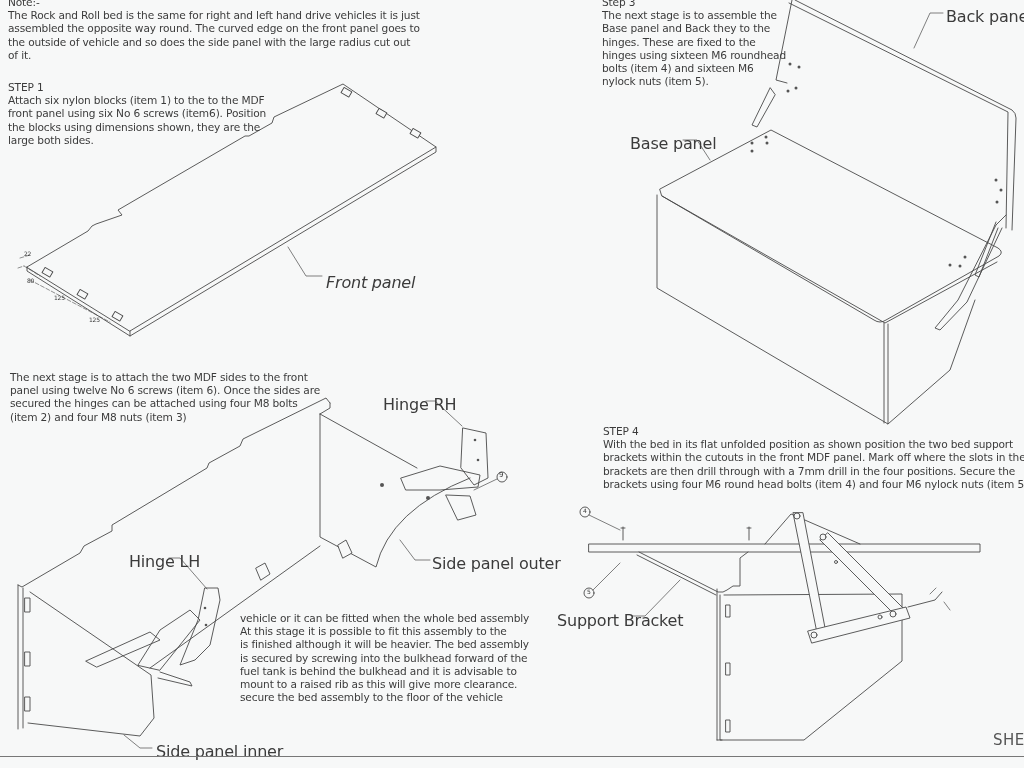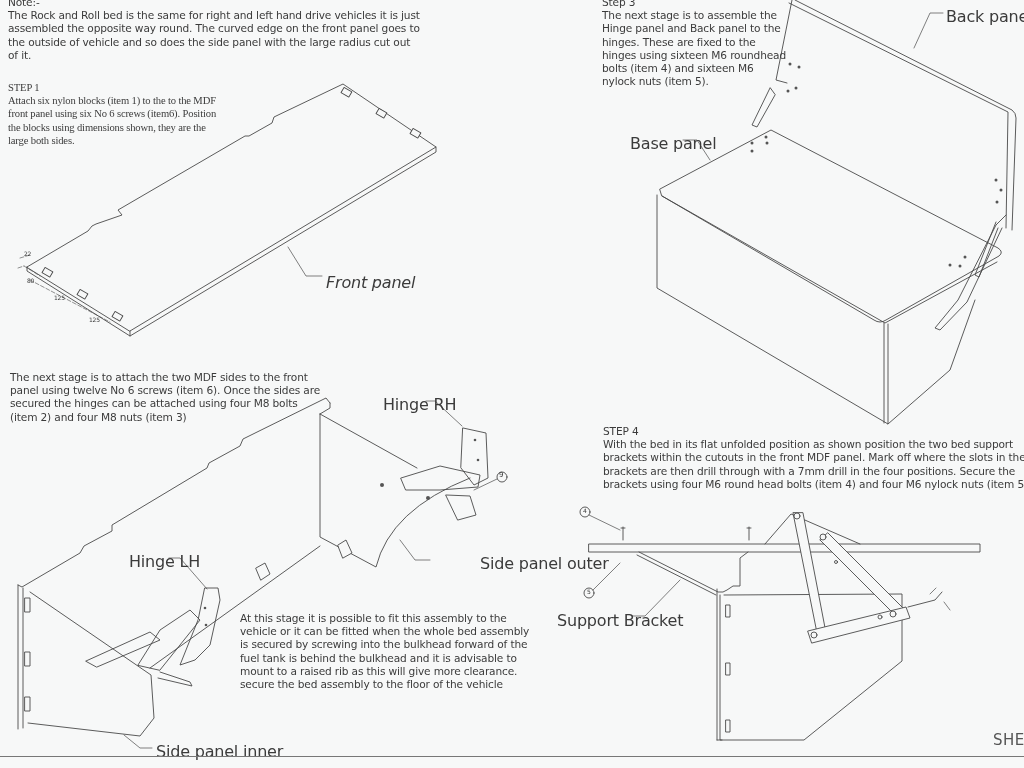--- a/index.html
+++ b/index.html
@@ -178,61 +178,62 @@
 </svg>
 
 <div class="txt" style="left:8px;top:-4px;">
   <span class="line">Note:-</span>
   <span class="line">The Rock and Roll bed is the same for right and left hand drive vehicles it is just</span>
   <span class="line">assembled the opposite way round. The curved edge on the front panel goes to</span>
   <span class="line">the outside of vehicle and so does the side panel with the large radius cut out</span>
   <span class="line">of it.</span>
 </div>
 
-<div class="txt" style="left:8px;top:81px;font-family:Liberation Serif, serif;">
+<div class="txt" style="left:8px;top:81px;">
   <span class="line">STEP 1</span>
   <span class="line">Attach six nylon blocks (item 1) to the to the MDF</span>
   <span class="line">front panel using six No 6 screws (item6). Position</span>
   <span class="line">the blocks using dimensions shown, they are the</span>
   <span class="line">large both sides.</span>
 </div>
 
 <div class="lbl" style="left:326px;top:273px;font-style:italic;">Front panel</div>
 <div class="lbl" style="left:24px;top:250px;font-size:6px;">22</div>
 <div class="lbl" style="left:27px;top:277px;font-size:6px;">80</div>
 <div class="lbl" style="left:54px;top:294px;font-size:6px;">125</div>
 <div class="lbl" style="left:89px;top:316px;font-size:6px;">125</div>
 
 <div class="txt" style="left:602px;top:-4px;">
   <span class="line">Step 3</span>
   <span class="line">The next stage is to assemble the</span>
-  <span class="line">Hinge panel and Back panel to the</span>
+  <span class="line">Base panel and Back they to the</span>
   <span class="line">hinges. These are fixed to the</span>
   <span class="line">hinges using sixteen M6 roundhead</span>
   <span class="line">bolts (item 4) and sixteen M6</span>
   <span class="line">nylock nuts (item 5).</span>
 </div>
 <div class="lbl" style="left:946px;top:7px;">Back panel</div>
 <div class="lbl" style="left:630px;top:134px;">Base panel</div>
 
 <div class="txt" style="left:10px;top:371px;">
   <span class="line">The next stage is to attach the two MDF sides to the front</span>
   <span class="line">panel using twelve No 6 screws (item 6). Once the sides are</span>
   <span class="line">secured the hinges can be attached using four M8 bolts</span>
   <span class="line">(item 2) and four M8 nuts (item 3)</span>
 </div>
 <div class="lbl" style="left:383px;top:395px;">Hinge RH</div>
 <div class="lbl" style="left:129px;top:552px;">Hinge LH</div>
-<div class="lbl" style="left:432px;top:554px;margin-left:48px;">Side panel outer</div>
+<div class="lbl" style="left:432px;top:554px;">Side panel outer</div>
 <div class="lbl" style="left:156px;top:742px;">Side panel inner</div>
 <div class="lbl" style="left:499px;top:471px;font-size:7px;">9</div>
 
 <div class="txt" style="left:240px;top:612px;">
+  <span class="line">vehicle or it can be fitted when the whole bed assembly</span>
   <span class="line">At this stage it is possible to fit this assembly to the</span>
-  <span class="line">vehicle or it can be fitted when the whole bed assembly</span>
+  <span class="line">is finished although it will be heavier. The bed assembly</span>
   <span class="line">is secured by screwing into the bulkhead forward of the</span>
   <span class="line">fuel tank is behind the bulkhead and it is advisable to</span>
   <span class="line">mount to a raised rib as this will give more clearance.</span>
   <span class="line">secure the bed assembly to the floor of the vehicle</span>
 </div>
 
 <div class="txt" style="left:603px;top:425px;">
   <span class="line">STEP 4</span>
   <span class="line">With the bed in its flat unfolded position as shown position the two bed support</span>
   <span class="line">brackets within the cutouts in the front MDF panel. Mark off where the slots in the</span>

